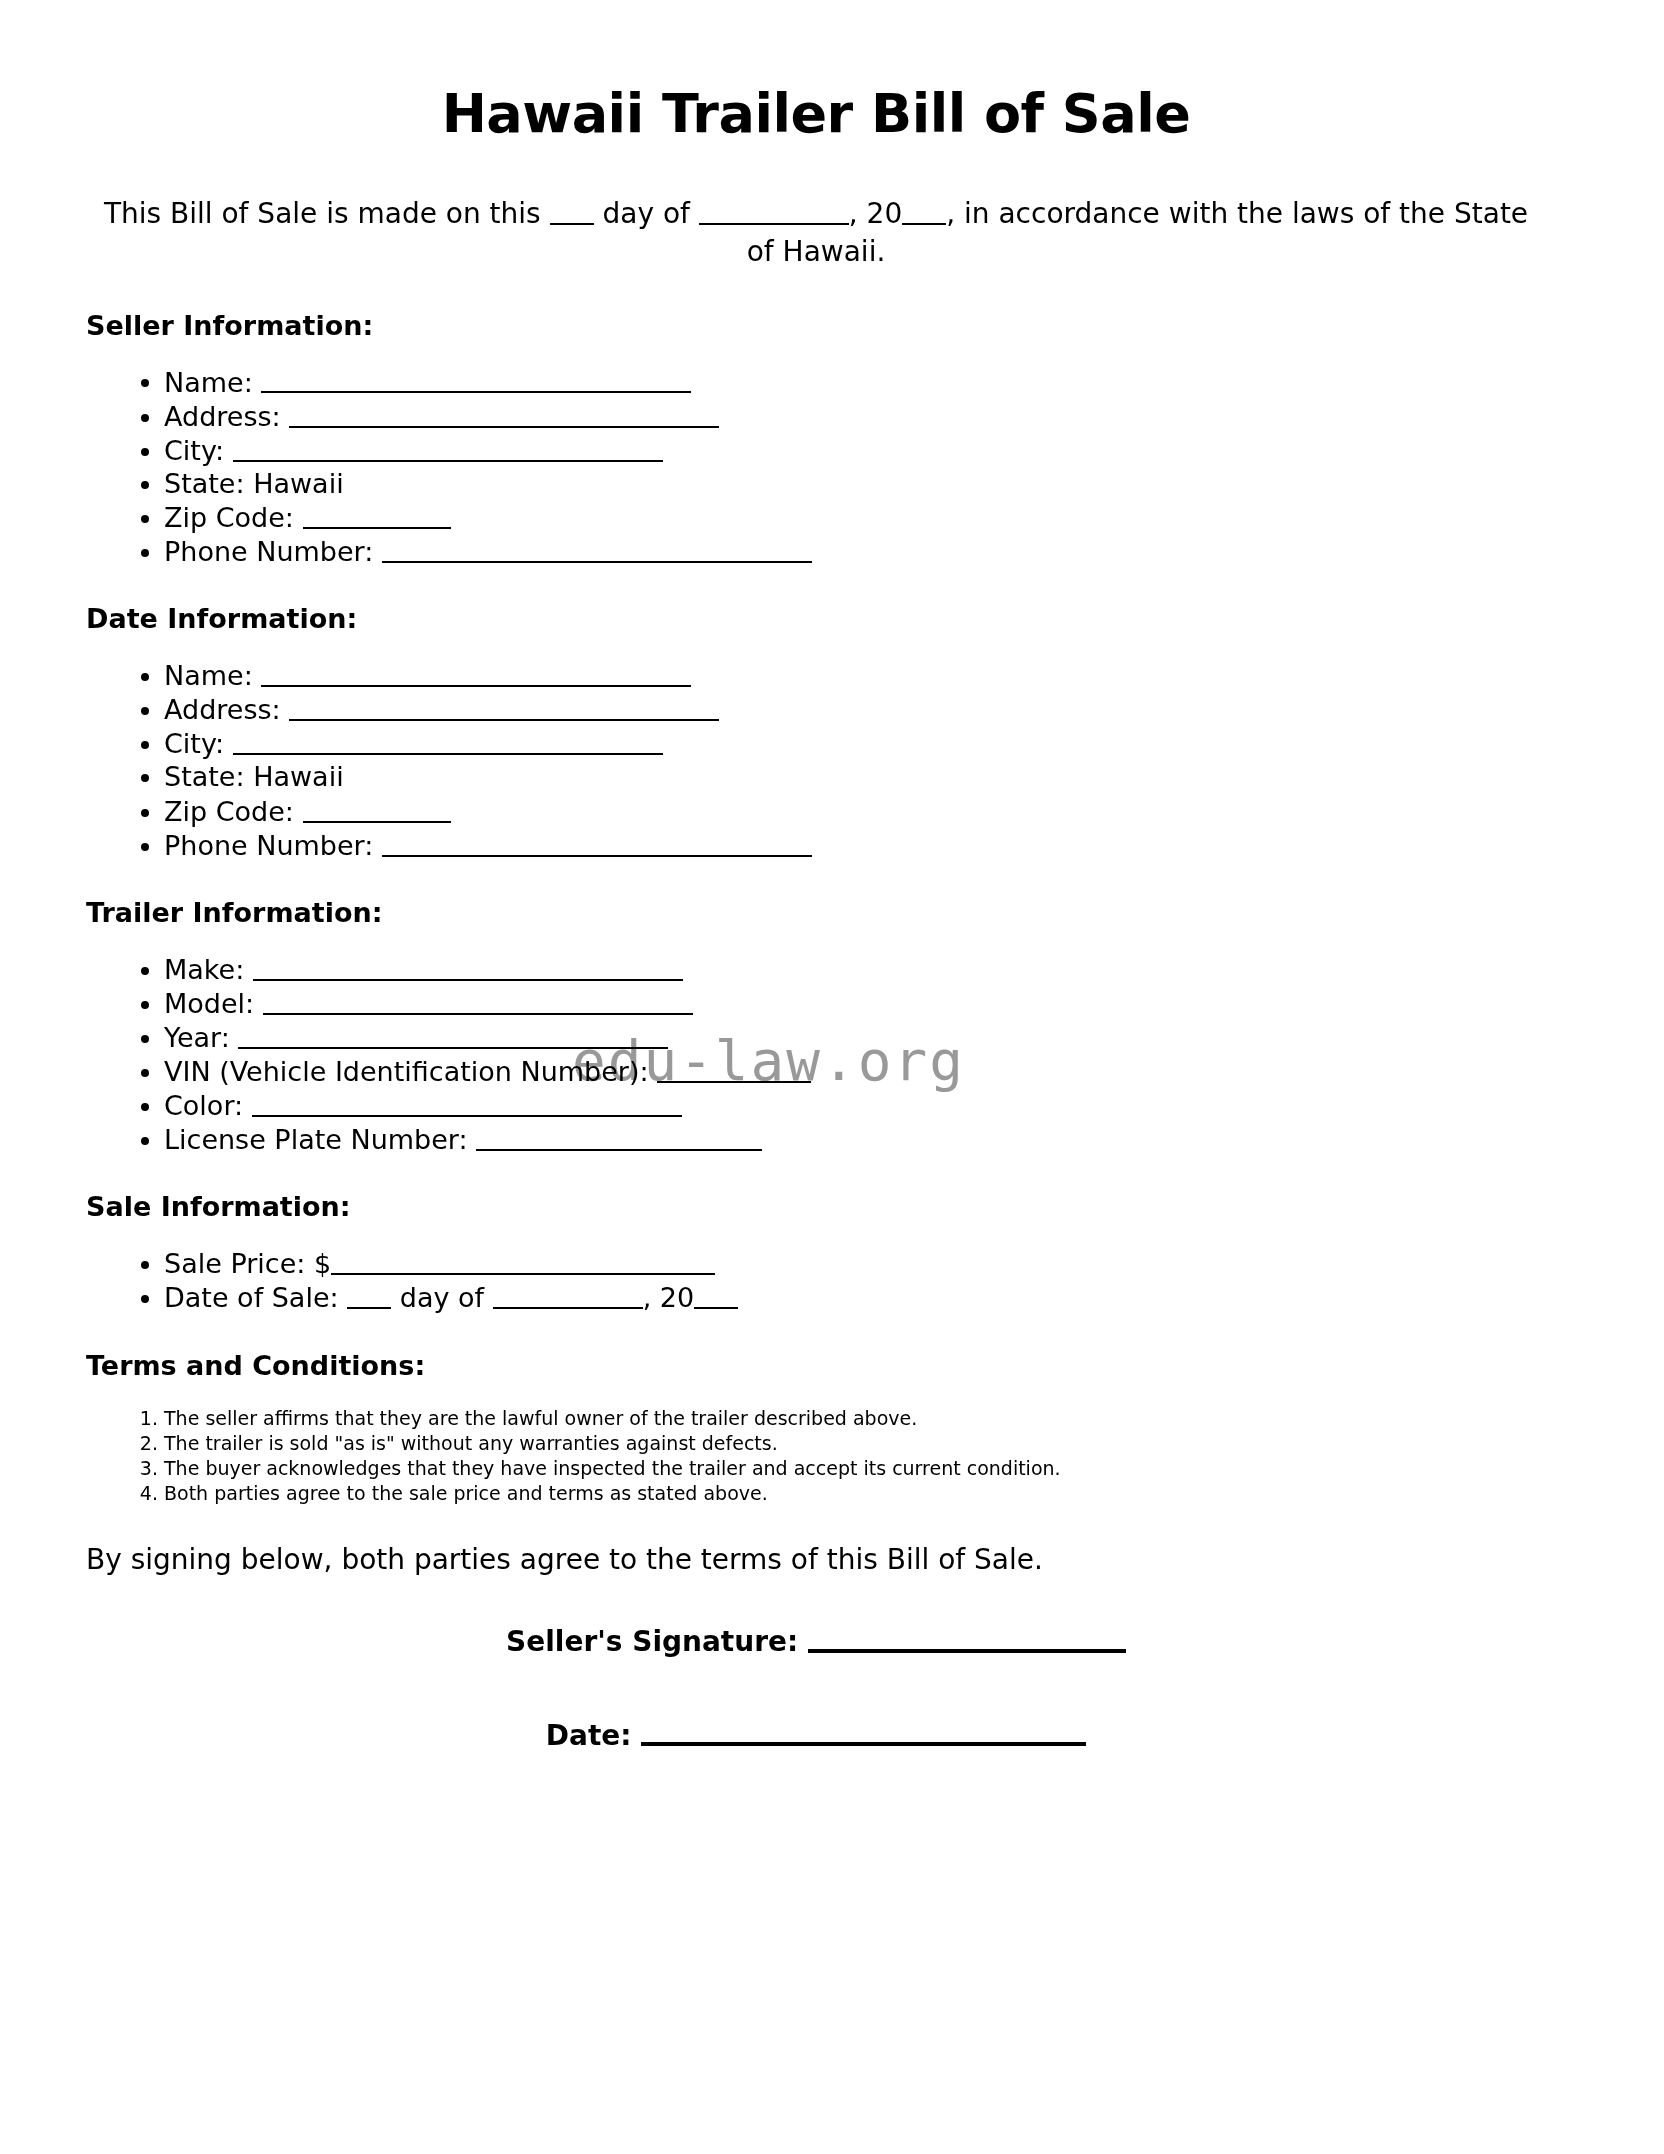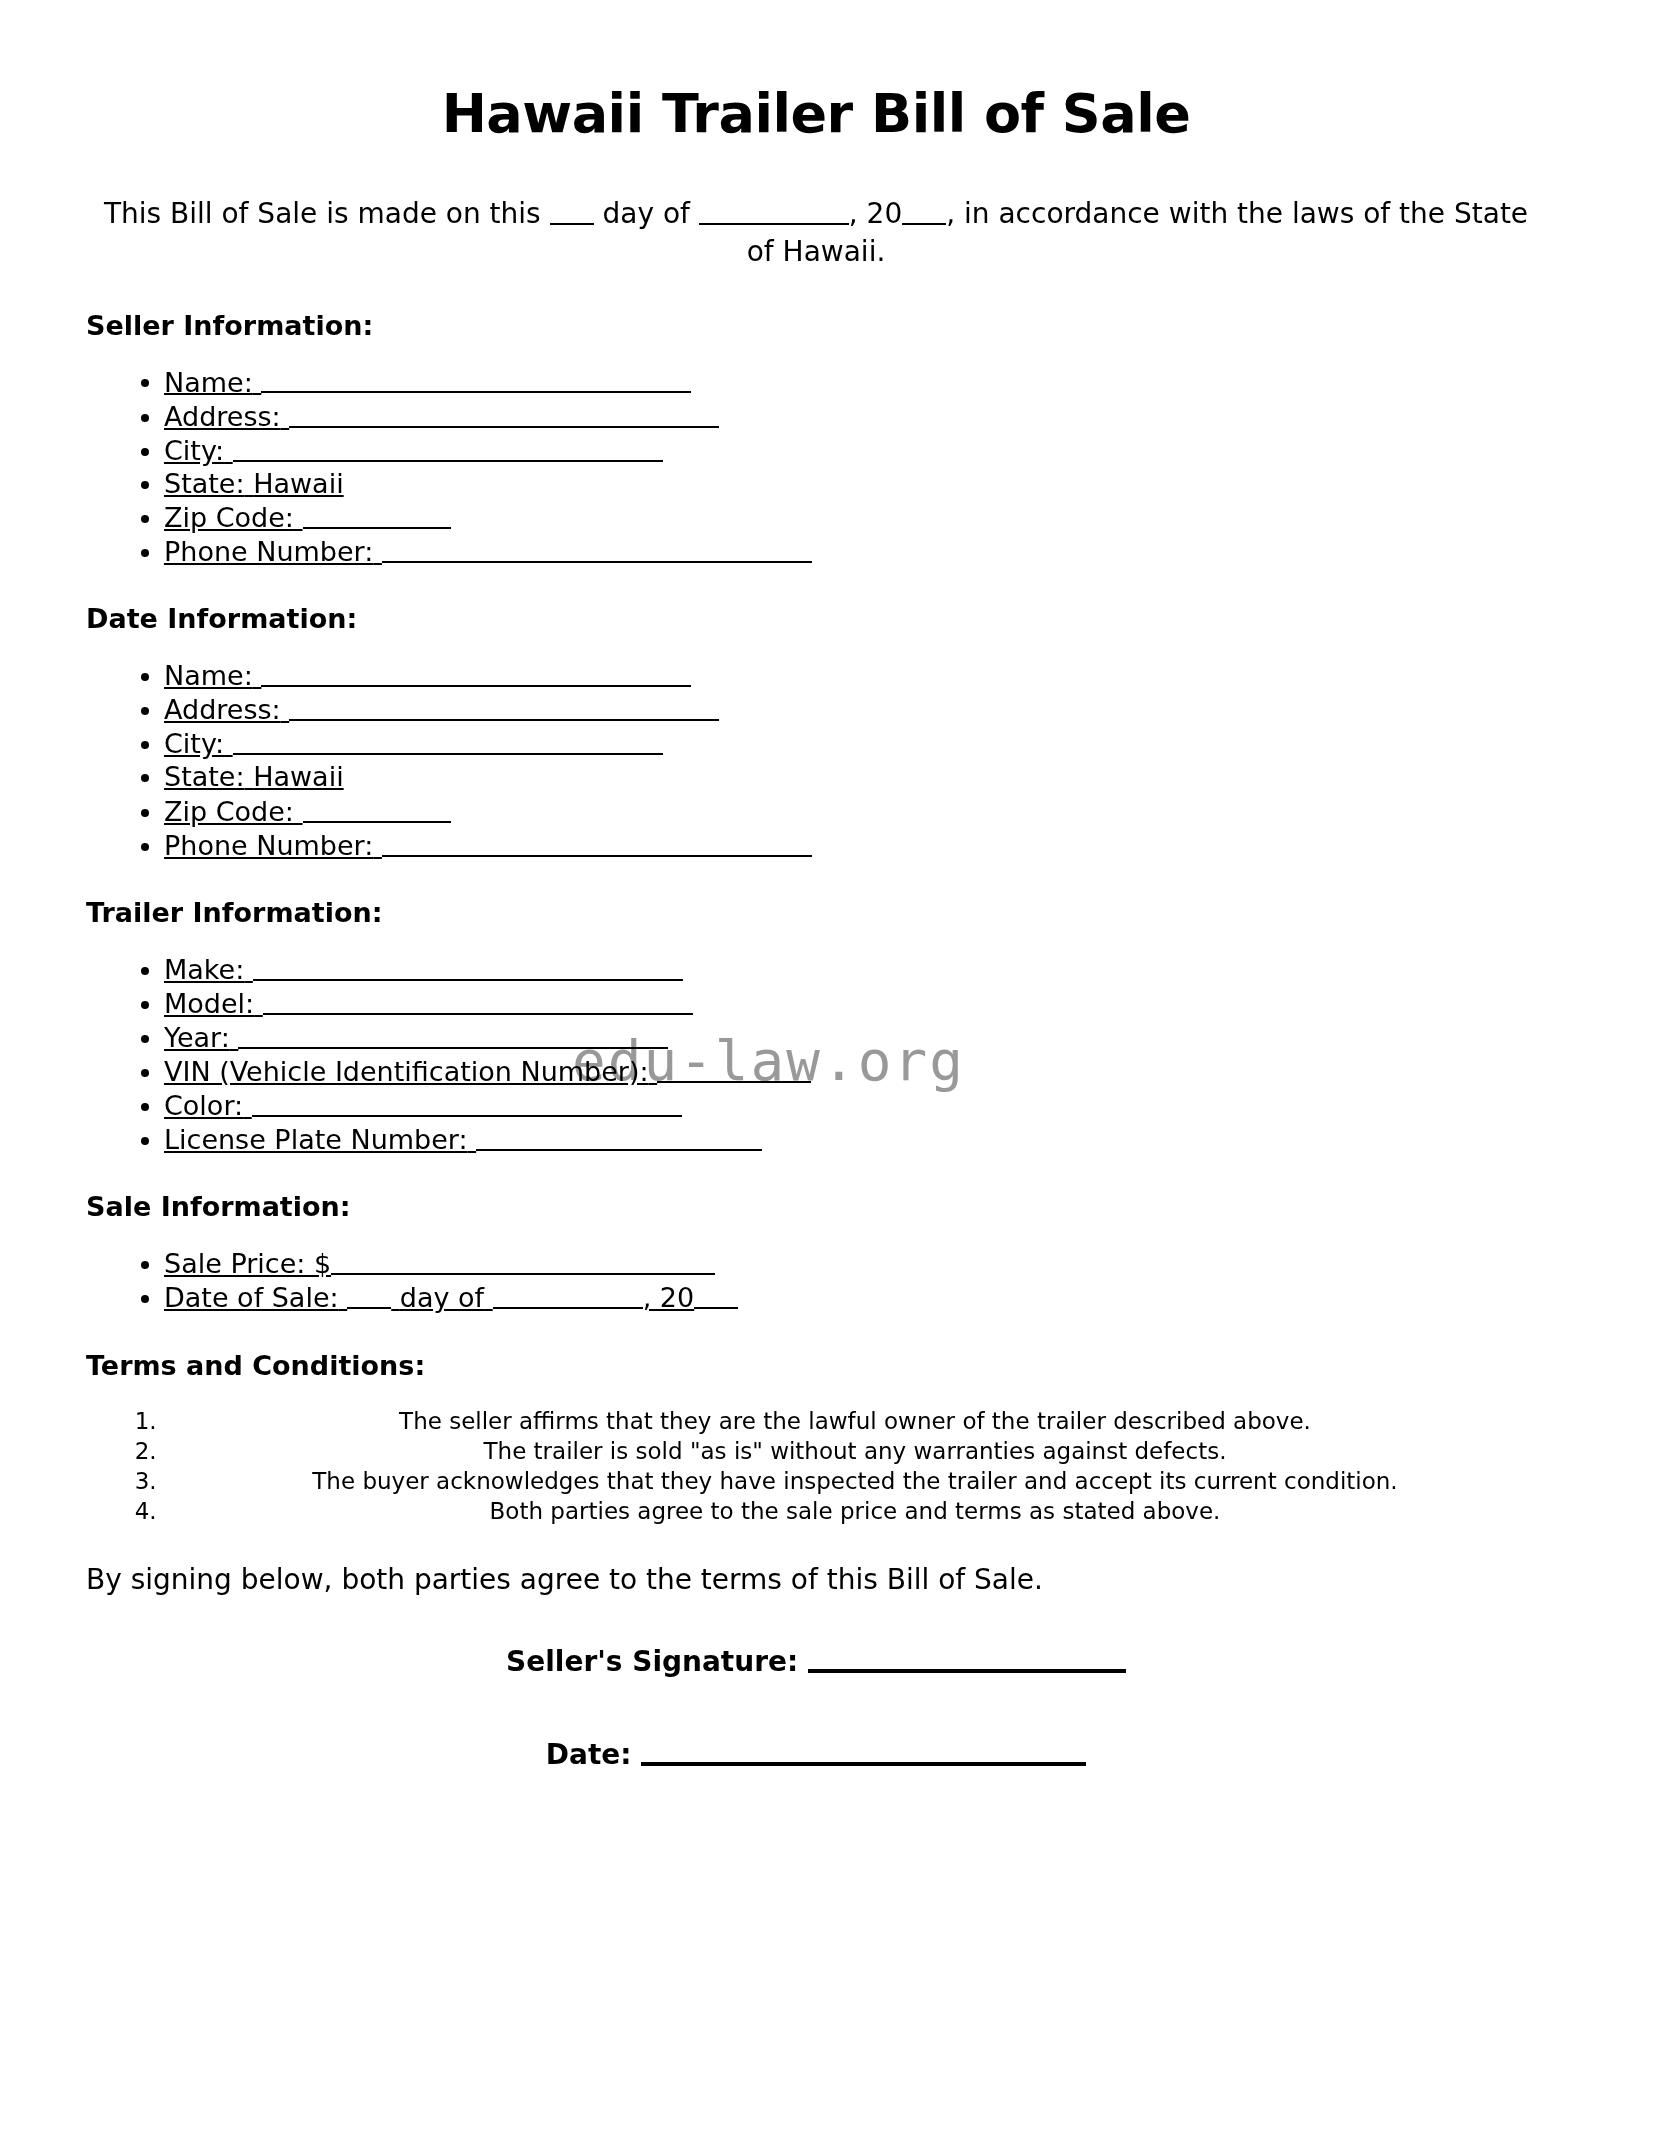--- a/index.html
+++ b/index.html
@@ -48,39 +48,37 @@
     font-size: 27px;
     font-weight: bold;
     margin: 0 0 24px 0;
     line-height: 1.3;
     color: #000;
   }
   ul.field-list {
     list-style: disc;
     margin: 0 0 34px 0;
     padding-left: 78px;
-    text-decoration: underline;
   }
   ul.field-list li {
     font-size: 27px;
     line-height: 1.12;
     margin: 0 0 3px 0;
     color: #000;
   }
   ol.terms-list {
     margin: 0 0 36px 0;
     padding-left: 78px;
     list-style: decimal;
   }
   ol.terms-list li {
-    font-size: 23px;
+    font-size: 19px;
     line-height: 1.22;
     margin: 0 0 2px 0;
     color: #000;
-    text-align: center;
   }
   .blank {
     display: inline-block;
     border-bottom: 2.5px solid #000;
     vertical-align: baseline;
     margin-bottom: -2px;
     height: 0.92em;
   }
   .b-xs   { width: 44px; }
   .b-md   { width: 150px; }

